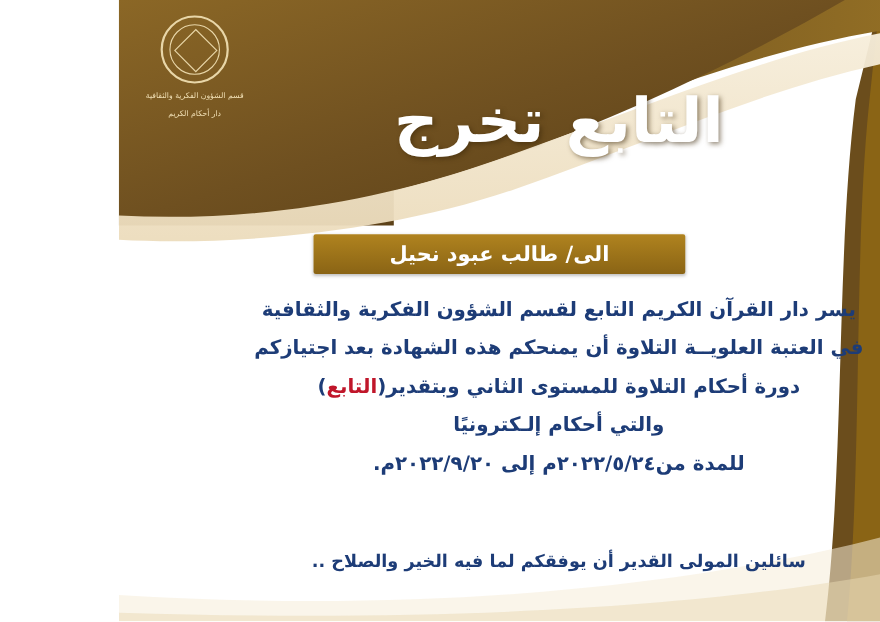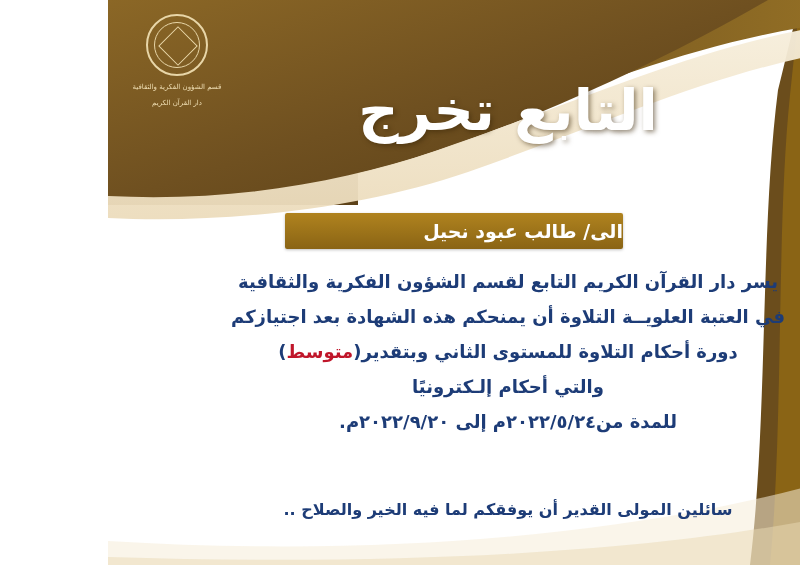--- a/index.html
+++ b/index.html
@@ -133,21 +133,21 @@
     top: 213px;
     left: 50%;
     transform: translateX(-50%);
     width: 338px;
     height: 36px;
     background: linear-gradient(180deg, #b0831f 0%, #9b7219 55%, #8a6415 100%);
     border-radius: 2px;
     z-index: 6;
     display: flex;
     align-items: center;
-    justify-content: flex-start;
+    justify-content: center;
     box-shadow: 0 1px 3px rgba(0,0,0,0.25);
   }
   .recipient-ribbon .name {
     color: #ffffff;
     font-size: 19px;
     font-weight: bold;
     direction: rtl;
     white-space: nowrap;
   }
 
@@ -224,32 +224,32 @@
       </linearGradient>
     </defs>
     <path d="M0,0 L800,0 L800,18 C620,20 470,96 300,150 C200,182 90,200 0,196 Z" fill="url(#gradBrownB)"></path>
     <path d="M0,0 L660,0 C560,58 430,120 300,160 C200,190 90,205 0,200 Z" fill="url(#gradBrownA)"></path>
     <path d="M0,196 C120,202 230,184 330,150 C500,92 640,22 800,18 L800,44 C650,50 520,116 360,172 C250,210 110,224 0,218 Z" fill="url(#gradCream)" opacity="0.95"></path>
   </svg>
 
   <div class="emblem">
     <div class="emblem-mark"></div>
     <div class="emblem-text">قسم الشؤون الفكرية والثقافية</div>
-    <div class="emblem-text">دار القرآن الكريم</div>
+    <div class="emblem-text">دار أحكام الكريم</div>
   </div>
 
   <div class="main-title">التابع تخرج</div>
 
   <div class="recipient-ribbon">
     <span class="name">الى/ طالب عبود نحيل</span>
   </div>
 
   <div class="body-block">
     <div class="body-line">يسر دار القرآن الكريم التابع لقسم الشؤون الفكرية والثقافية</div>
     <div class="body-line">في العتبة العلويــة التلاوة أن يمنحكم هذه الشهادة بعد اجتيازكم</div>
-    <div class="body-line"><span>دورة أحكام التلاوة للمستوى الثاني وبتقدير(</span><span class="highlight">متوسط</span><span>)</span></div>
+    <div class="body-line"><span>دورة أحكام التلاوة للمستوى الثاني وبتقدير(</span><span class="highlight">التابع</span><span>)</span></div>
     <div class="body-line">والتي أحكام إلـكترونيًا</div>
     <div class="body-line">للمدة من٢٠٢٢/٥/٢٤م إلى ٢٠٢٢/٩/٢٠م.</div>
   </div>
 
   <div class="closing">سائلين المولى القدير أن يوفقكم لما فيه الخير والصلاح ..</div>
 
 </div>
 
 </body></html>

